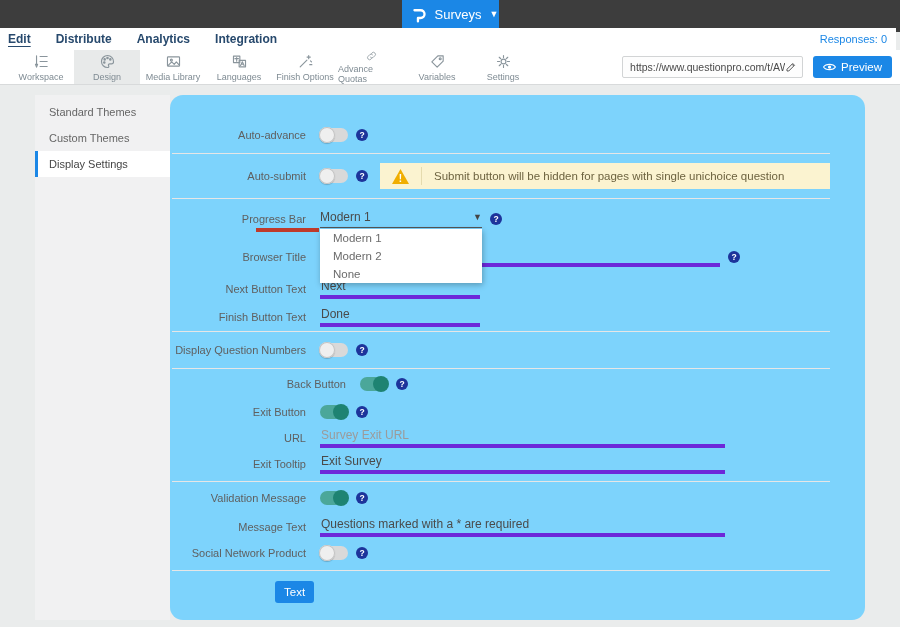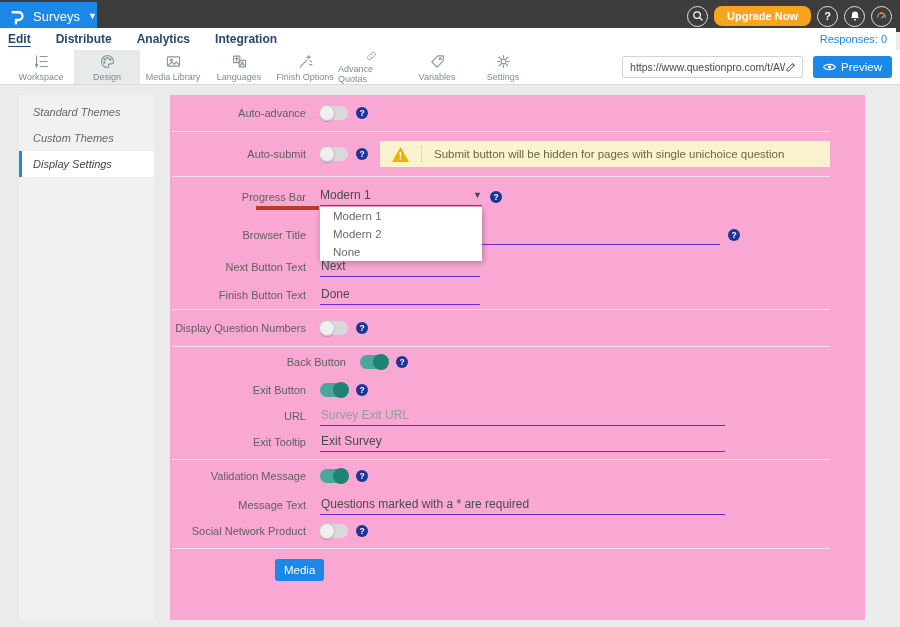--- a/index.html
+++ b/index.html
@@ -4,21 +4,21 @@
 <style>
   * { box-sizing: border-box; }
   html,body { margin:0; padding:0; }
   body {
     width:900px; height:627px; position:relative; overflow:hidden;
     background:#eaecec; font-family:"Liberation Sans", sans-serif;
     -webkit-font-smoothing:antialiased;
   }
 
   
-  .topbar { position:absolute; top:0; left:0; right:0; height:32px; background:var(--topbar-dark); display:flex; align-items:center; }
+  .topbar { position:absolute; top:0; left:0; right:0; height:32px; background:var(--topbar-dark); display:flex; align-items:center;flex-direction:column; }
   .brand { width:97px; height:28px; background:var(--brand-blue); display:flex; align-items:center; padding-left:9px; gap:7px; color:#fff; flex-shrink:0; }
   .brand-name { font-size:13px; }
   .brand-caret { font-size:9px; margin-left:1px; }
   .breadcrumb { display:flex; align-items:center; margin-left:13px; font-size:12px; gap:8px; }
   .bc-parent { color:#8ba3b8; }
   .bc-sep { color:#6d8396; font-size:11px; }
   .bc-current { color:#f4f4f4; font-size:12.5px; }
   .topbar-right { margin-left:auto; display:flex; align-items:center; gap:6px; padding-right:8px; }
   .circle-btn { width:21px; height:21px; border-radius:50%; border:1.5px solid #dfdfdf; display:flex; align-items:center; justify-content:center; color:#fff; font-size:11px; font-weight:bold; flex-shrink:0; }
   .upgrade-btn { height:20px; border:none; border-radius:8px; background:var(--upgrade-orange); color:#fff; font-size:11px; font-weight:bold; padding:0 13px; font-family:inherit; }
@@ -33,45 +33,45 @@
   .toolbar { position:absolute; top:50px; left:0; right:0; height:35px; background:#fff; border-bottom:1px solid #d8dadb; display:flex; align-items:stretch; padding-left:8px; }
   .tool { width:66px; display:flex; flex-direction:column; align-items:center; justify-content:center; gap:2px; color:#7f8b93; font-size:9px; }
   .tool.active { background:#e8eaea; }
   .tool svg { width:17px; height:17px; stroke:#8a959c; fill:none; stroke-width:1.6; stroke-linecap:round; stroke-linejoin:round; }
   .url-box { margin-left:auto; align-self:center; width:181px; height:22px; border:1px solid #d2d4d5; border-radius:2px; background:#fdfdfd; display:flex; align-items:center; padding:0 5px 0 7px; }
   .url-text { font-size:10.5px; color:#4a4a4a; white-space:nowrap; overflow:hidden; flex:1; }
   .url-box svg { width:12px; height:12px; flex-shrink:0; }
   .preview-btn { margin:0 8px 0 10px; align-self:center; height:22px; border:none; border-radius:3px; background:var(--brand-blue); color:#fff; font-size:11.5px; display:flex; align-items:center; gap:5px; padding:0 10px; font-family:inherit; }
 
   
-  .sidebar { position:absolute; left:19px; top:95px; width:135px; bottom:7px; background:#f1f1f2; padding-top:4px;font-style:italic; }
+  .sidebar { position:absolute; left:35px; top:95px; width:135px; bottom:7px; background:#f1f1f2; padding-top:4px; }
   .side-item { height:26px; line-height:26px; padding-left:14px; font-size:11px; color:#666; }
   .side-item.selected { background:#fff; border-left:3px solid var(--brand-blue); padding-left:11px; color:#454545; }
 
-  .main { position:absolute; left:170px; right:35px; top:95px; bottom:7px; background:#f9a8d4; overflow:hidden; }
+  .main { position:absolute; left:170px; right:35px; top:95px; bottom:7px; background:#7dd3fc; padding-top:22px; overflow:hidden;border-radius:13px; }
   .row { display:flex; align-items:center; }
   .lbl { width:136px; text-align:right; font-size:11px; color:#5f5f5f; flex-shrink:0; }
   .ctrl { margin-left:14px; display:flex; align-items:center; }
   hr.div { border:none; border-top:1px solid #e6e6e6; margin:0 35px 0 2px; }
 
   .h36{height:36px;} .h44{height:44px;} .h40{height:40px;} .h32{height:32px;}
   .h30{height:30px;margin-left:40px;} .h28{height:28px;} .h26{height:26px;}
 
   .toggle { width:28px; height:14px; border-radius:7px; position:relative; flex-shrink:0; cursor:pointer; }
   .toggle.off { background:#d9d9d9; }
   .toggle.off::after { content:''; position:absolute; left:-1px; top:-1px; width:16px; height:16px; border-radius:50%; background:#efefef; box-shadow:0 0 0 1px #c3c3c3 inset, 0 1px 1px rgba(0,0,0,.2); }
   .toggle.on { background:#4ba79a; }
   .toggle.on::after { content:''; position:absolute; right:-1px; top:-1px; width:16px; height:16px; border-radius:50%; background:#1e8372; }
   .help { width:12px; height:12px; border-radius:50%; background:var(--help-navy); color:#fff; font-size:8.5px; font-weight:bold; display:flex; align-items:center; justify-content:center; margin-left:8px; flex-shrink:0; }
 
   .warning { margin-left:12px; margin-right:35px; flex:1; height:26px; background:var(--warning-bg); display:flex; align-items:center; font-size:11.5px; color:#6d6340; }
   .warn-tri { margin-left:11px; flex-shrink:0; display:flex; }
   .warn-sep { width:1px; height:18px; background:#e5dbae; margin:0 12px 0 11px; }
 
-  .u-input { border:none; border-bottom:1px solid #6d28d9; font-size:12px; color:#4a4a4a; height:19px; padding:0 0 2px 1px; background:transparent; outline:none; font-family:inherit; }
+  .u-input { border:none; border-bottom:4px solid #6d28d9; font-size:12px; color:#4a4a4a; height:19px; padding:0 0 2px 1px; background:transparent; outline:none; font-family:inherit; }
   .u-input::placeholder { color:#9b9b9b; }
   .w-short { width:160px; } .w-med { width:400px; } .w-long { width:405px; }
 
   .row.progress { position:relative; z-index:10; }
   .select { width:162px; border-bottom:1px solid #555; display:flex; justify-content:space-between; align-items:center; font-size:12px; color:#4a4a4a; padding-bottom:3px; position:relative; cursor:pointer; }
   .select-caret { font-size:9px; color:#444; }
   .menu { position:absolute; top:calc(100% + 2px); left:0; width:162px; background:#fff; box-shadow:1px 2px 6px rgba(0,0,0,.28); }
   .menu-item { height:18px; line-height:18px; padding-left:13px; font-size:11.5px; color:#6b6b6b; cursor:pointer; }
   .red-underline { position:absolute; left:86px; top:29px; width:63px; height:4px; background:var(--annotation-red); }
 
@@ -337,16 +337,16 @@
   <div class="row h26">
     <span class="lbl">Social Network Product</span>
     <span class="ctrl">
       <span class="toggle off"></span>
       <span class="help">?</span>
     </span>
   </div>
   <hr class="div" style="margin-top:4px;">
 
   <div class="row save-row">
-    <button class="save-btn">Media</button>
+    <button class="save-btn">Text</button>
   </div>
 
 </div>
 
 </body></html>

